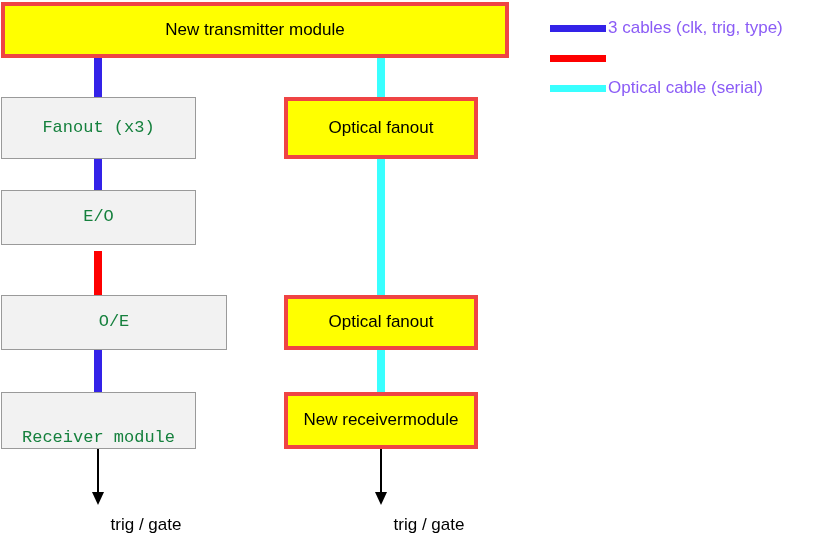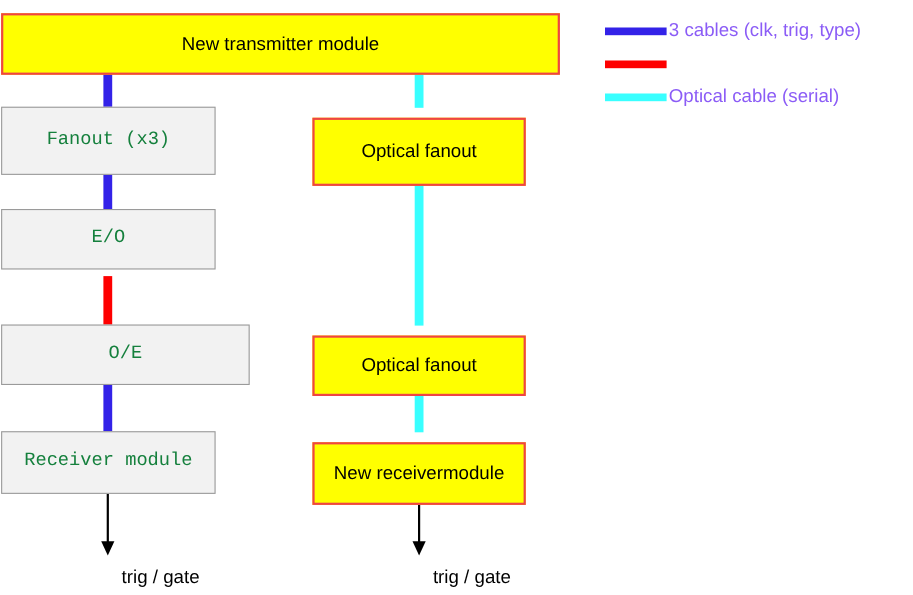--- a/index.html
+++ b/index.html
@@ -25,22 +25,21 @@
     z-index:3;
   }
   .node-gray{
     background:#f2f2f2;
     border:1px solid #9a9a9a;
     color:#15803d;
     font-family:Liberation Mono, monospace;
   }
   .node-yellow{
     background:#ffff00;
-    border:2px solid #ef4444;
-    margin-top:10px;
+    border:4px solid #ef4444;
   }
   .node-label{display:block;}
 
   .conn{
     position:absolute;
     z-index:1;
   }
   .conn-blue{background:#3322e8;}
   .conn-red{background:#fe0000;}
   .conn-cyan{background:#39ffff;}
@@ -103,21 +102,21 @@
 
   <div class="node node-gray" style="left:1px;top:97px;width:195px;height:62px;">
     <span class="node-label">Fanout (x3)</span>
   </div>
   <div class="node node-gray" style="left:1px;top:190px;width:195px;height:55px;">
     <span class="node-label">E/O</span>
   </div>
   <div class="node node-gray" style="left:1px;top:295px;width:226px;height:55px;">
     <span class="node-label">O/E</span>
   </div>
-  <div class="node node-gray" style="left:1px;top:392px;width:195px;height:57px;">
+  <div class="node node-gray" style="left:1px;top:392px;width:195px;height:57px;align-items:flex-end;">
     <span class="node-label">Receiver module</span>
   </div>
 
   <div class="arrow-line" style="left:97px;top:449px;height:45px;"></div>
   <div class="arrow-head" style="left:92px;top:492px;"></div>
   <div class="end-label" style="left:0px;top:515px;width:196px;">trig / gate</div>
 
   <div class="conn conn-cyan" style="left:377px;top:57px;width:8px;height:41px;"></div>
   <div class="conn conn-cyan" style="left:377px;top:158px;width:8px;height:138px;"></div>
   <div class="conn conn-cyan" style="left:377px;top:349px;width:8px;height:44px;"></div>

